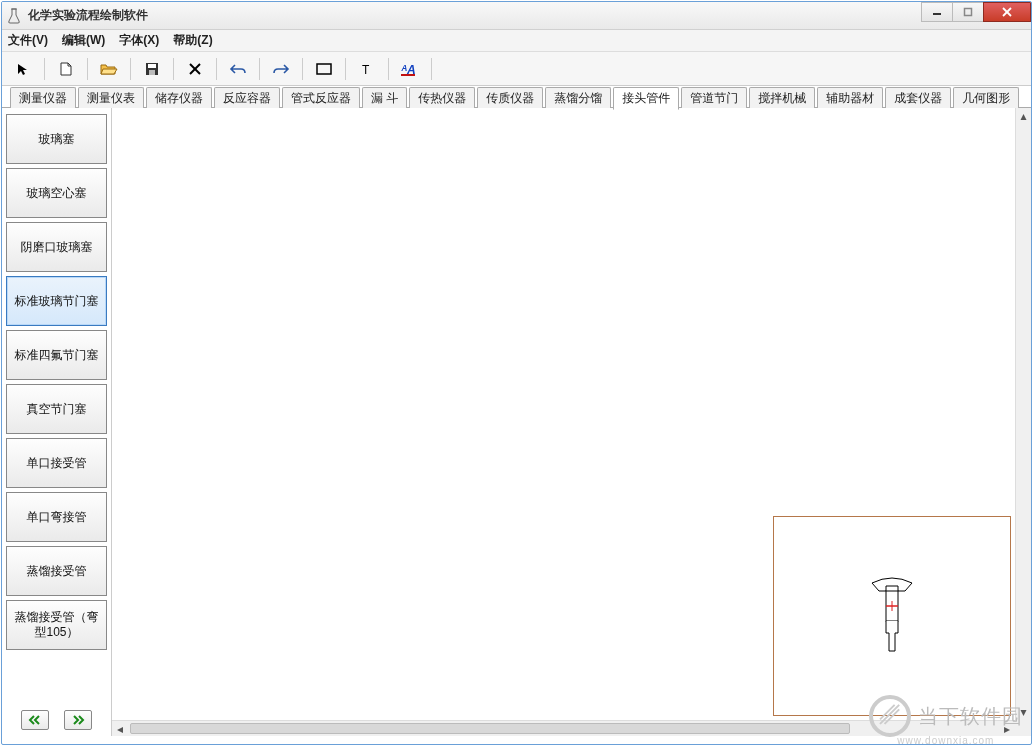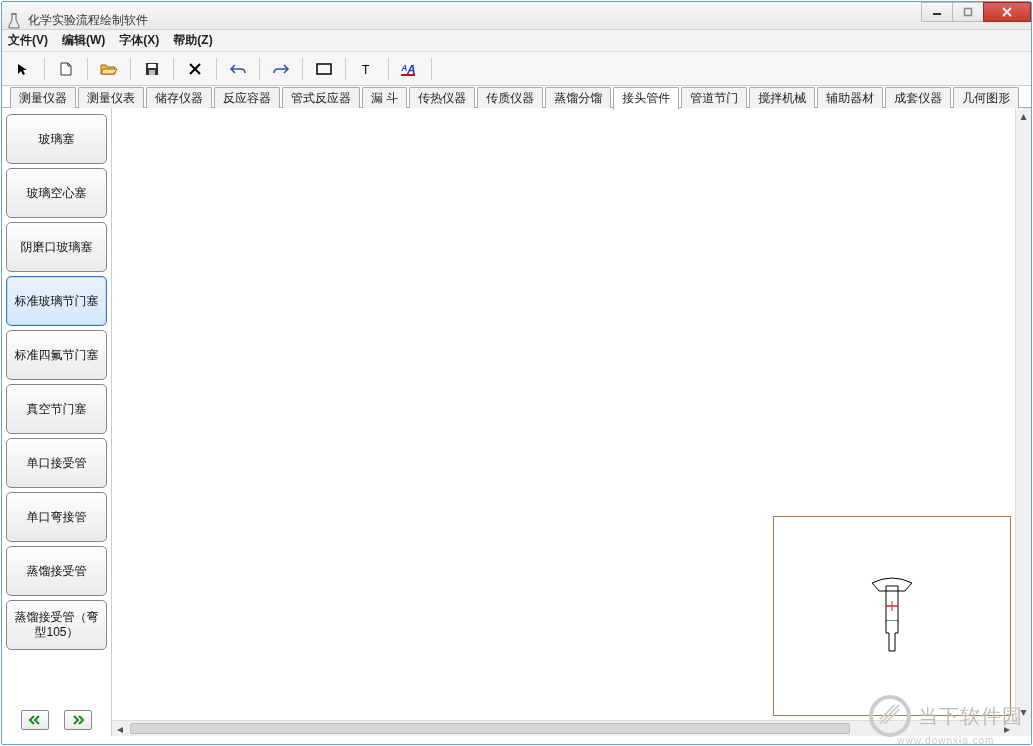--- a/index.html
+++ b/index.html
@@ -1,19 +1,19 @@
 <!DOCTYPE html>
 <html><head>
 <meta charset="utf-8">
 <style>
 * { box-sizing: border-box; margin: 0; padding: 0; font-family: "Microsoft YaHei", SimSun, sans-serif; font-size: 12px; }
 body { background: #fff; width: 1033px; height: 746px; overflow: hidden; position: relative; }
 
 
-.titlebar { height: 28px; background: linear-gradient(#f8f8f8,#e9e9e9); border-bottom: 1px solid #d0d0d0; display: flex; align-items: flex-end; padding: 0 4px; position: relative; }
+.titlebar { height: 28px; background: linear-gradient(#f8f8f8,#e9e9e9); border-bottom: 1px solid #d0d0d0; display: flex; align-items: center; padding: 0 4px; position: relative; font-weight: bold; }
 .titlebar .app-icon { width: 16px; height: 16px; margin-right: 6px; }
 .titlebar .title { color: #333; flex: 1; }
 .win-controls { display: flex; position: absolute; right: 0; top: 0; }
 .win-btn { width: 32px; height: 20px; border: 1px solid #bbb; background: linear-gradient(#f7f7f7,#e5e5e5); display: flex; align-items: center; justify-content: center; margin-left: -1px; }
 .win-btn.close { width: 48px; background: linear-gradient(#e06060,#c83c28); border-color: #8e2a20; color: #fff; border-top-right-radius: 0; }
 .win-btn svg { display: block; }
 
 
 .menubar { height: 22px; background: #f4f4f4; border-bottom: 1px solid #ddd; display: flex; align-items: center; padding: 0 6px; gap: 14px; }
 .menubar span { color: #222; cursor: default; font-weight: bold; }
@@ -24,21 +24,21 @@
 .tool-sep { width: 1px; height: 22px; background: #ccc; margin: 0 4px; }
 
 
 .cat-tabs { height: 22px; display: flex; align-items: flex-start; padding: 0 8px; gap: 2px; background: #fff; border-bottom: 1px solid #aaa; }
 .cat-tab { padding: 2px 8px; border: 1px solid #aaa; border-bottom: none; background: #f2f2f2; color: #222; position: relative; top: 1px; border-top-left-radius: 2px; border-top-right-radius: 2px; cursor: default; white-space: nowrap; }
 .cat-tab.active { background: #fff; border-bottom: 1px solid #fff; z-index: 2; }
 
 
 .main { display: flex; height: 628px; border-top: 0; }
 .side-panel { width: 110px; background: #fff; border-right: 1px solid #ccc; padding: 6px 4px 4px; display: flex; flex-direction: column; gap: 4px; position: relative; }
-.shape-btn { height: 50px; border: 1px solid #888; background: linear-gradient(#fefefe,#eaeaea); display: flex; align-items: center; justify-content: center; text-align: center; padding: 2px 4px; line-height: 1.25; color: #111; border-radius: 5px; cursor: default; }
+.shape-btn { height: 50px; border: 1px solid #888; background: linear-gradient(#fefefe,#eaeaea); display: flex; align-items: center; justify-content: center; text-align: center; padding: 2px 4px; line-height: 1.25; color: #111; border-radius: 0; cursor: default; }
 .shape-btn.selected { border: 1px solid #3a7ac0; background: linear-gradient(#eaf3fc,#d5e8fb); box-shadow: 0 0 0 1px #b8d8f8 inset; }
 .nav-row { position: absolute; bottom: 6px; left: 0; right: 0; display: flex; justify-content: space-around; padding: 0 12px; }
 .nav-btn { width: 28px; height: 20px; border: 1px solid #888; background: linear-gradient(#fefefe,#eaeaea); display: flex; align-items: center; justify-content: center; border-radius: 2px; }
 
 .canvas-wrap { flex: 1; position: relative; background: #fff; }
 .canvas-inner { position: absolute; left: 0; top: 0; right: 16px; bottom: 16px; background: #fff; }
 .scroll-v { position: absolute; right: 0; top: 0; width: 16px; bottom: 16px; background: #f0f0f0; border-left: 1px solid #ddd; }
 .scroll-v .arrow { height: 16px; display: flex; align-items: center; justify-content: center; color: #555; }
 .scroll-v .track { position: absolute; top: 16px; bottom: 16px; left: 0; right: 0; }
 .scroll-h { position: absolute; bottom: 0; left: 0; right: 16px; height: 16px; background: #f0f0f0; border-top: 1px solid #ddd; display: flex; }

